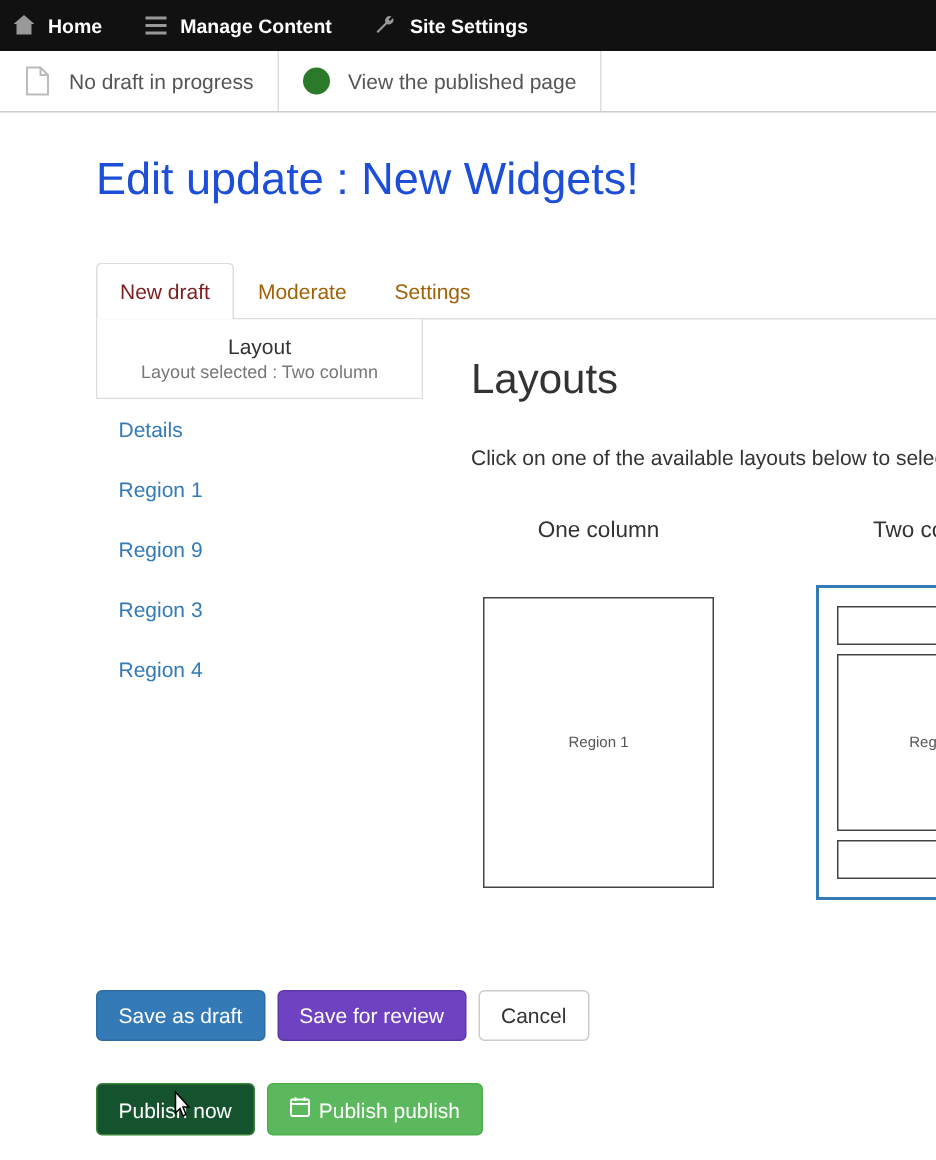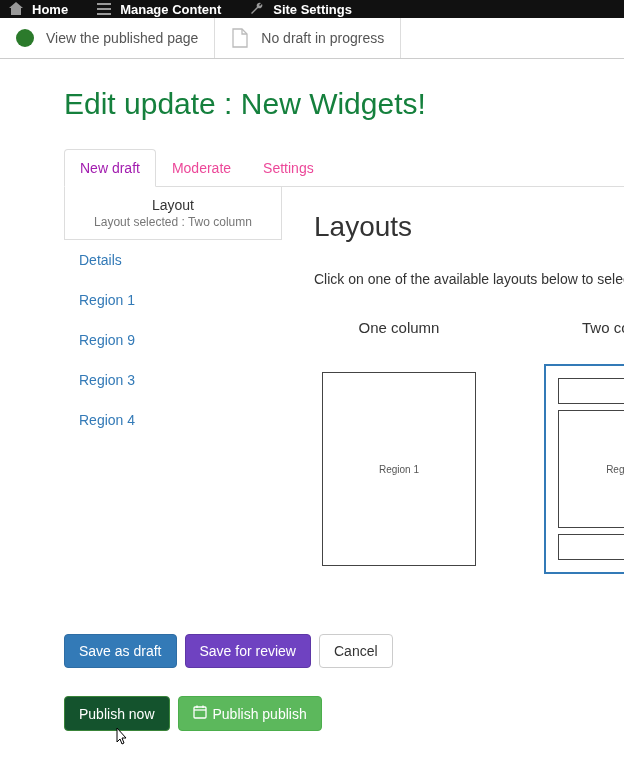--- a/index.html
+++ b/index.html
@@ -1,34 +1,34 @@
 <!DOCTYPE html>
 <html><head>
 <meta charset="utf-8">
 <style>
   * { box-sizing: border-box; margin: 0; padding: 0; }
   body { font-family: "Helvetica Neue", Helvetica, Arial, sans-serif; font-size: 14px; color: #333; background: #fff; width: 624px; overflow: hidden; }
 
-  .topbar { background: #111; height: 18px; display: flex; align-items: center; padding: 0 8px; color: #fff; font-weight: bold; font-size: 13px; }
+  .topbar { background: #111; height: 34px; display: flex; align-items: center; padding: 0 8px; color: #fff; font-weight: bold; font-size: 13px; }
   .topbar .nav-item { display: flex; align-items: center; margin-right: 28px; gap: 8px; cursor: pointer; }
   .topbar .icon { width: 16px; height: 16px; display: inline-flex; align-items: center; justify-content: center; fill: #999; }
 
   .subbar { height: 41px; border-bottom: 1px solid #ccc; display: flex; align-items: stretch; }
   .subbar .cell { display: flex; align-items: center; padding: 0 16px; gap: 12px; border-right: 1px solid #ddd; color: #555; }
   .subbar .cell:first-child { padding-left: 16px; }
   .subbar .green-dot { width: 18px; height: 18px; border-radius: 50%; background: #2b7a2b; }
   .subbar .doc-icon { width: 18px; height: 20px; }
 
   .page { padding: 28px 0 40px 64px; }
 
-  h1 { font-size: 30px; font-weight: 500; color: #15803d; margin-bottom: 28px; }
+  h1 { font-size: 30px; font-weight: 500; color: #1d4ed8; margin-bottom: 38px; }
 
   .tabs { border-bottom: 1px solid #ddd; display: flex; }
-  .tab { padding: 10px 15px; color: #ec4899; cursor: pointer; border: 1px solid transparent; border-bottom: none; margin-bottom: -1px; border-radius: 4px 4px 0 0; }
-  .tab.active { color: #a21caf; background: #fff; border-color: #ddd; border-bottom: 1px solid #fff; }
+  .tab { padding: 10px 15px; color: #a16207; cursor: pointer; border: 1px solid transparent; border-bottom: none; margin-bottom: -1px; border-radius: 4px 4px 0 0; }
+  .tab.active { color: #7f1d1d; background: #fff; border-color: #ddd; border-bottom: 1px solid #fff; }
 
   .content-row { display: flex; margin-top: 0; }
 
   .sidemenu { width: 218px; flex: 0 0 218px; }
   .sidemenu .panel { border: 1px solid #ddd; border-top: none; }
   .sidemenu .panel .heading { padding: 10px 15px; background: #fff; text-align: center; }
   .sidemenu .panel .heading .h-title { font-size: 14px; color: #333; }
   .sidemenu .panel .heading .h-sub { font-size: 12px; color: #777; margin-top: 2px; }
   .sidemenu .item { display: block; padding: 12px 15px; color: #337ab7; cursor: pointer; }
   .sidemenu .panel + .item { border-top: none; }
@@ -89,31 +89,31 @@
       <svg viewBox="0 0 16 16">
           <path d="M13 3a3 3 0 01-4 4L3 13l-1-1 6-6a3 3 0 014-4l-2 2 1 1 2-2z" fill="#999"></path>
         </svg>
     </span>
     <span>Site Settings</span>
   </div>
 </div>
 
 <div class="subbar">
   <div class="cell">
-    <span class="green-dot"></span>
-    <span>View the published page</span>
-  </div>
-  <div class="cell">
     <span class="doc-icon">
       <svg viewBox="0 0 18 20">
           <path d="M2 1h9l5 5v13H2z" fill="none" stroke="#bbb" stroke-width="1.3"></path>
           <path d="M11 1v5h5" fill="none" stroke="#bbb" stroke-width="1.3"></path>
         </svg>
     </span>
     <span>No draft in progress</span>
+  </div>
+  <div class="cell">
+    <span class="green-dot"></span>
+    <span>View the published page</span>
   </div>
 </div>
 
 <div class="page">
   <h1>Edit update : New Widgets!</h1>
 
   <div class="tabs">
     <div class="tab active">New draft</div>
     <div class="tab">Moderate</div>
     <div class="tab">Settings</div>

